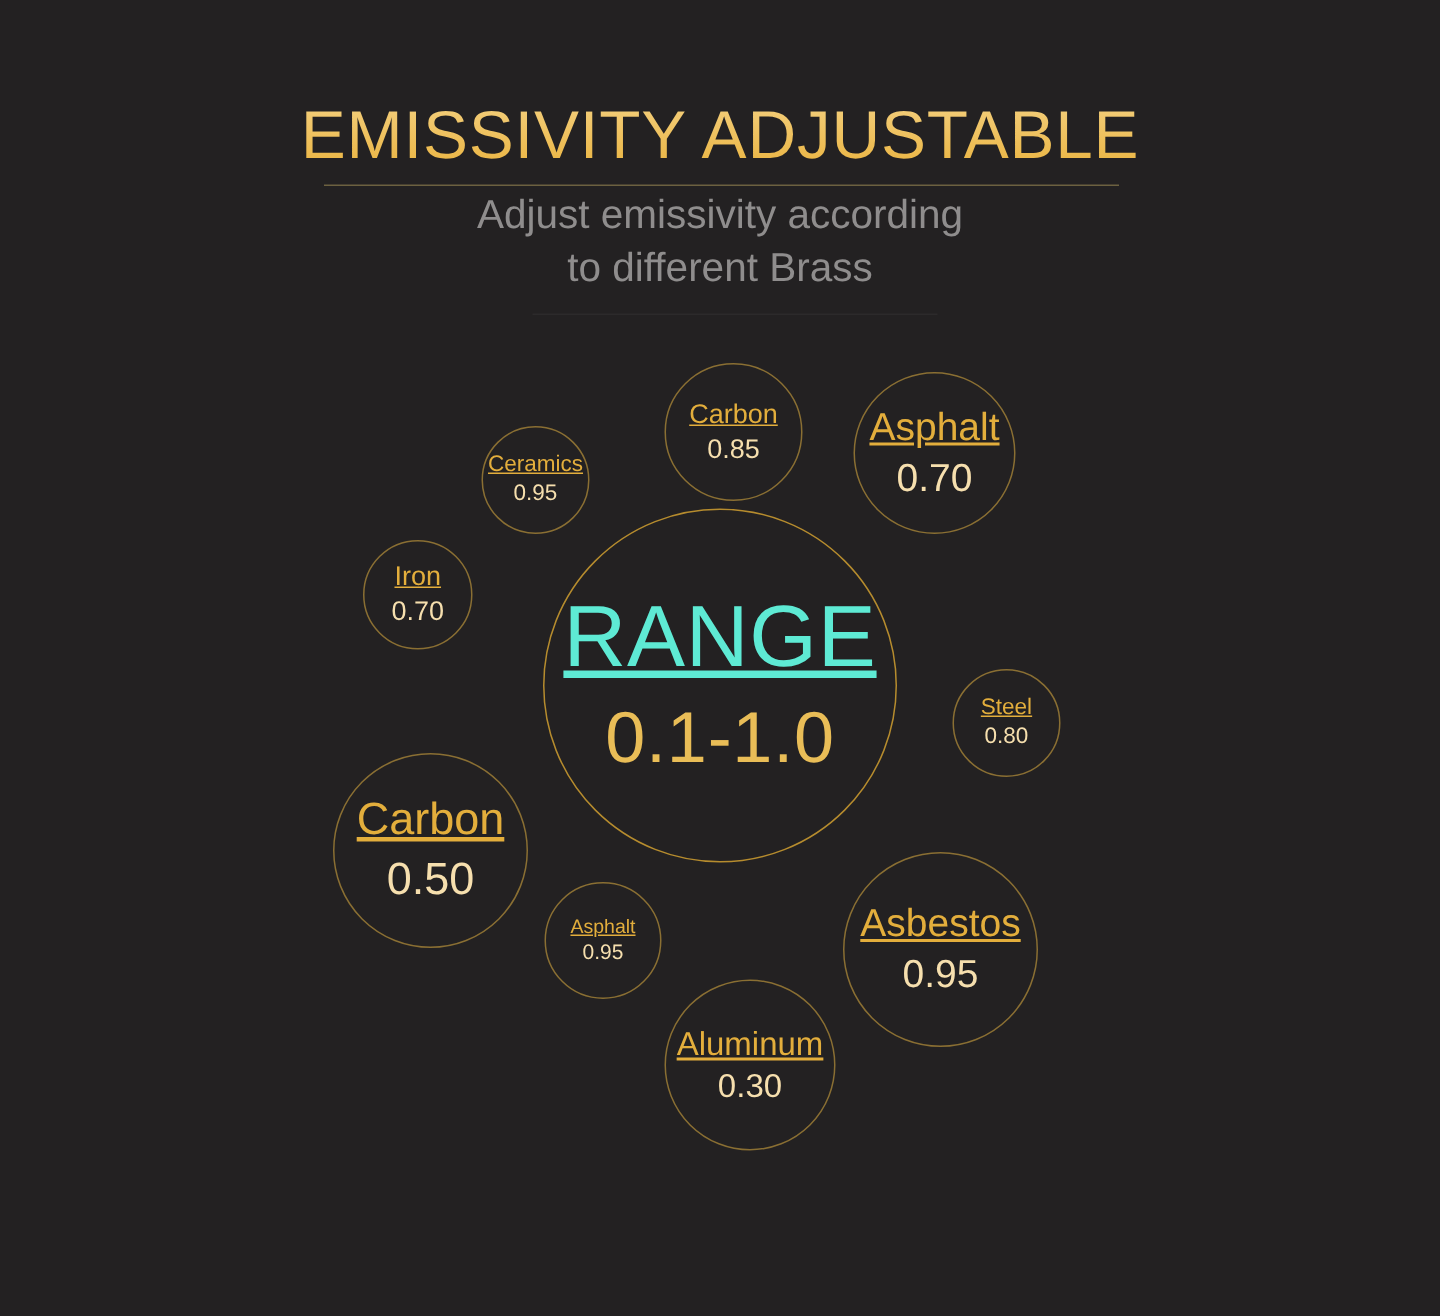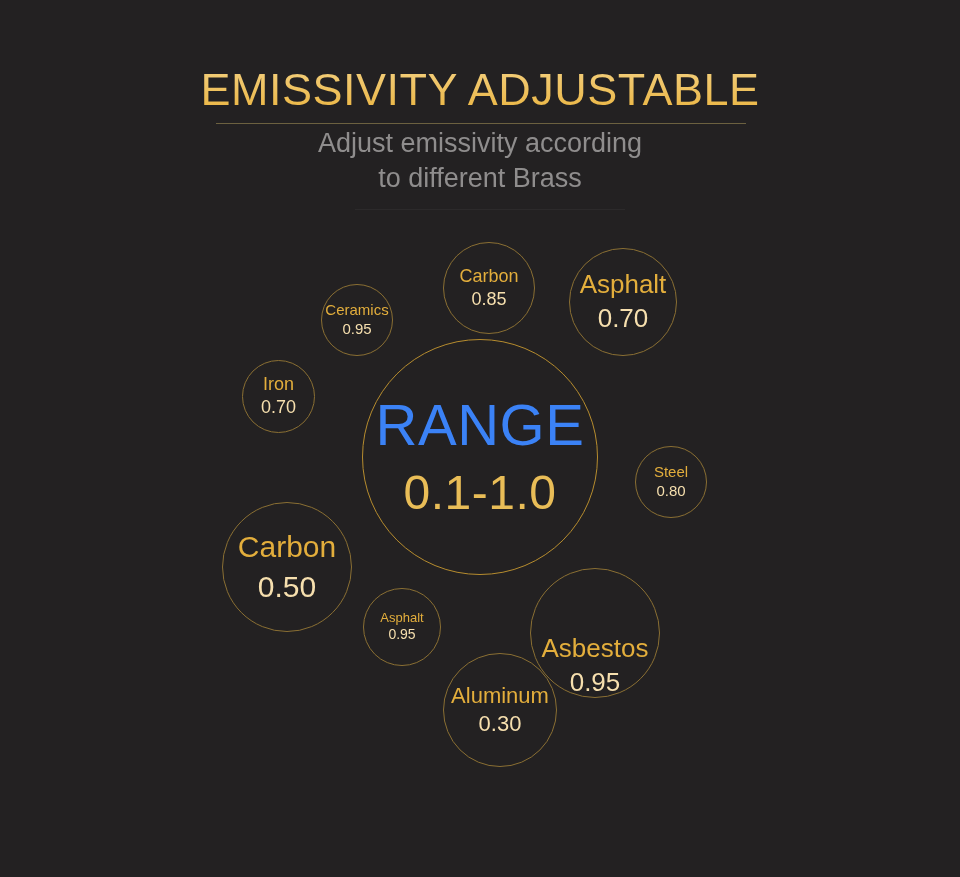--- a/index.html
+++ b/index.html
@@ -92,36 +92,37 @@
     text-align: center;
     background: transparent;
   }
 
   .bubble .b-label {
     display: block;
     color: #e3ae3c;
     font-weight: 400;
     line-height: 1.06;
     white-space: nowrap;
+    text-decoration: underline;
   }
 
   .bubble .b-value {
     display: block;
     color: #f6dfae;
     font-weight: 400;
     line-height: 1.1;
     white-space: nowrap;
   }
 
   
   .bubble-center {
     border-color: #b68c2e;
   }
   .bubble-center .b-label {
-    color: #3b82f6;
+    color: #5eead4;
     font-size: 58px;
     letter-spacing: 0.5px;
   }
   .bubble-center .b-value {
     color: #e9bd57;
     font-size: 48px;
     margin-top: 12px;
     letter-spacing: 0.5px;
   }
 
@@ -195,21 +196,21 @@
     <div class="bubble sz-xl" style="left:222px; top:502px; width:130px; height:130px;">
       <span class="b-label">Carbon</span>
       <span class="b-value">0.50</span>
     </div>
 
     <div class="bubble sz-xxs" style="left:363px; top:588px; width:78px; height:78px;">
       <span class="b-label">Asphalt</span>
       <span class="b-value">0.95</span>
     </div>
 
-    <div class="bubble sz-lg" style="left:530px; top:568px; width:130px; height:130px;justify-content:flex-end;">
+    <div class="bubble sz-lg" style="left:562px; top:568px; width:130px; height:130px;">
       <span class="b-label">Asbestos</span>
       <span class="b-value">0.95</span>
     </div>
 
     <div class="bubble sz-md" style="left:443px; top:653px; width:114px; height:114px;">
       <span class="b-label">Aluminum</span>
       <span class="b-value">0.30</span>
     </div>
 
   </div>

